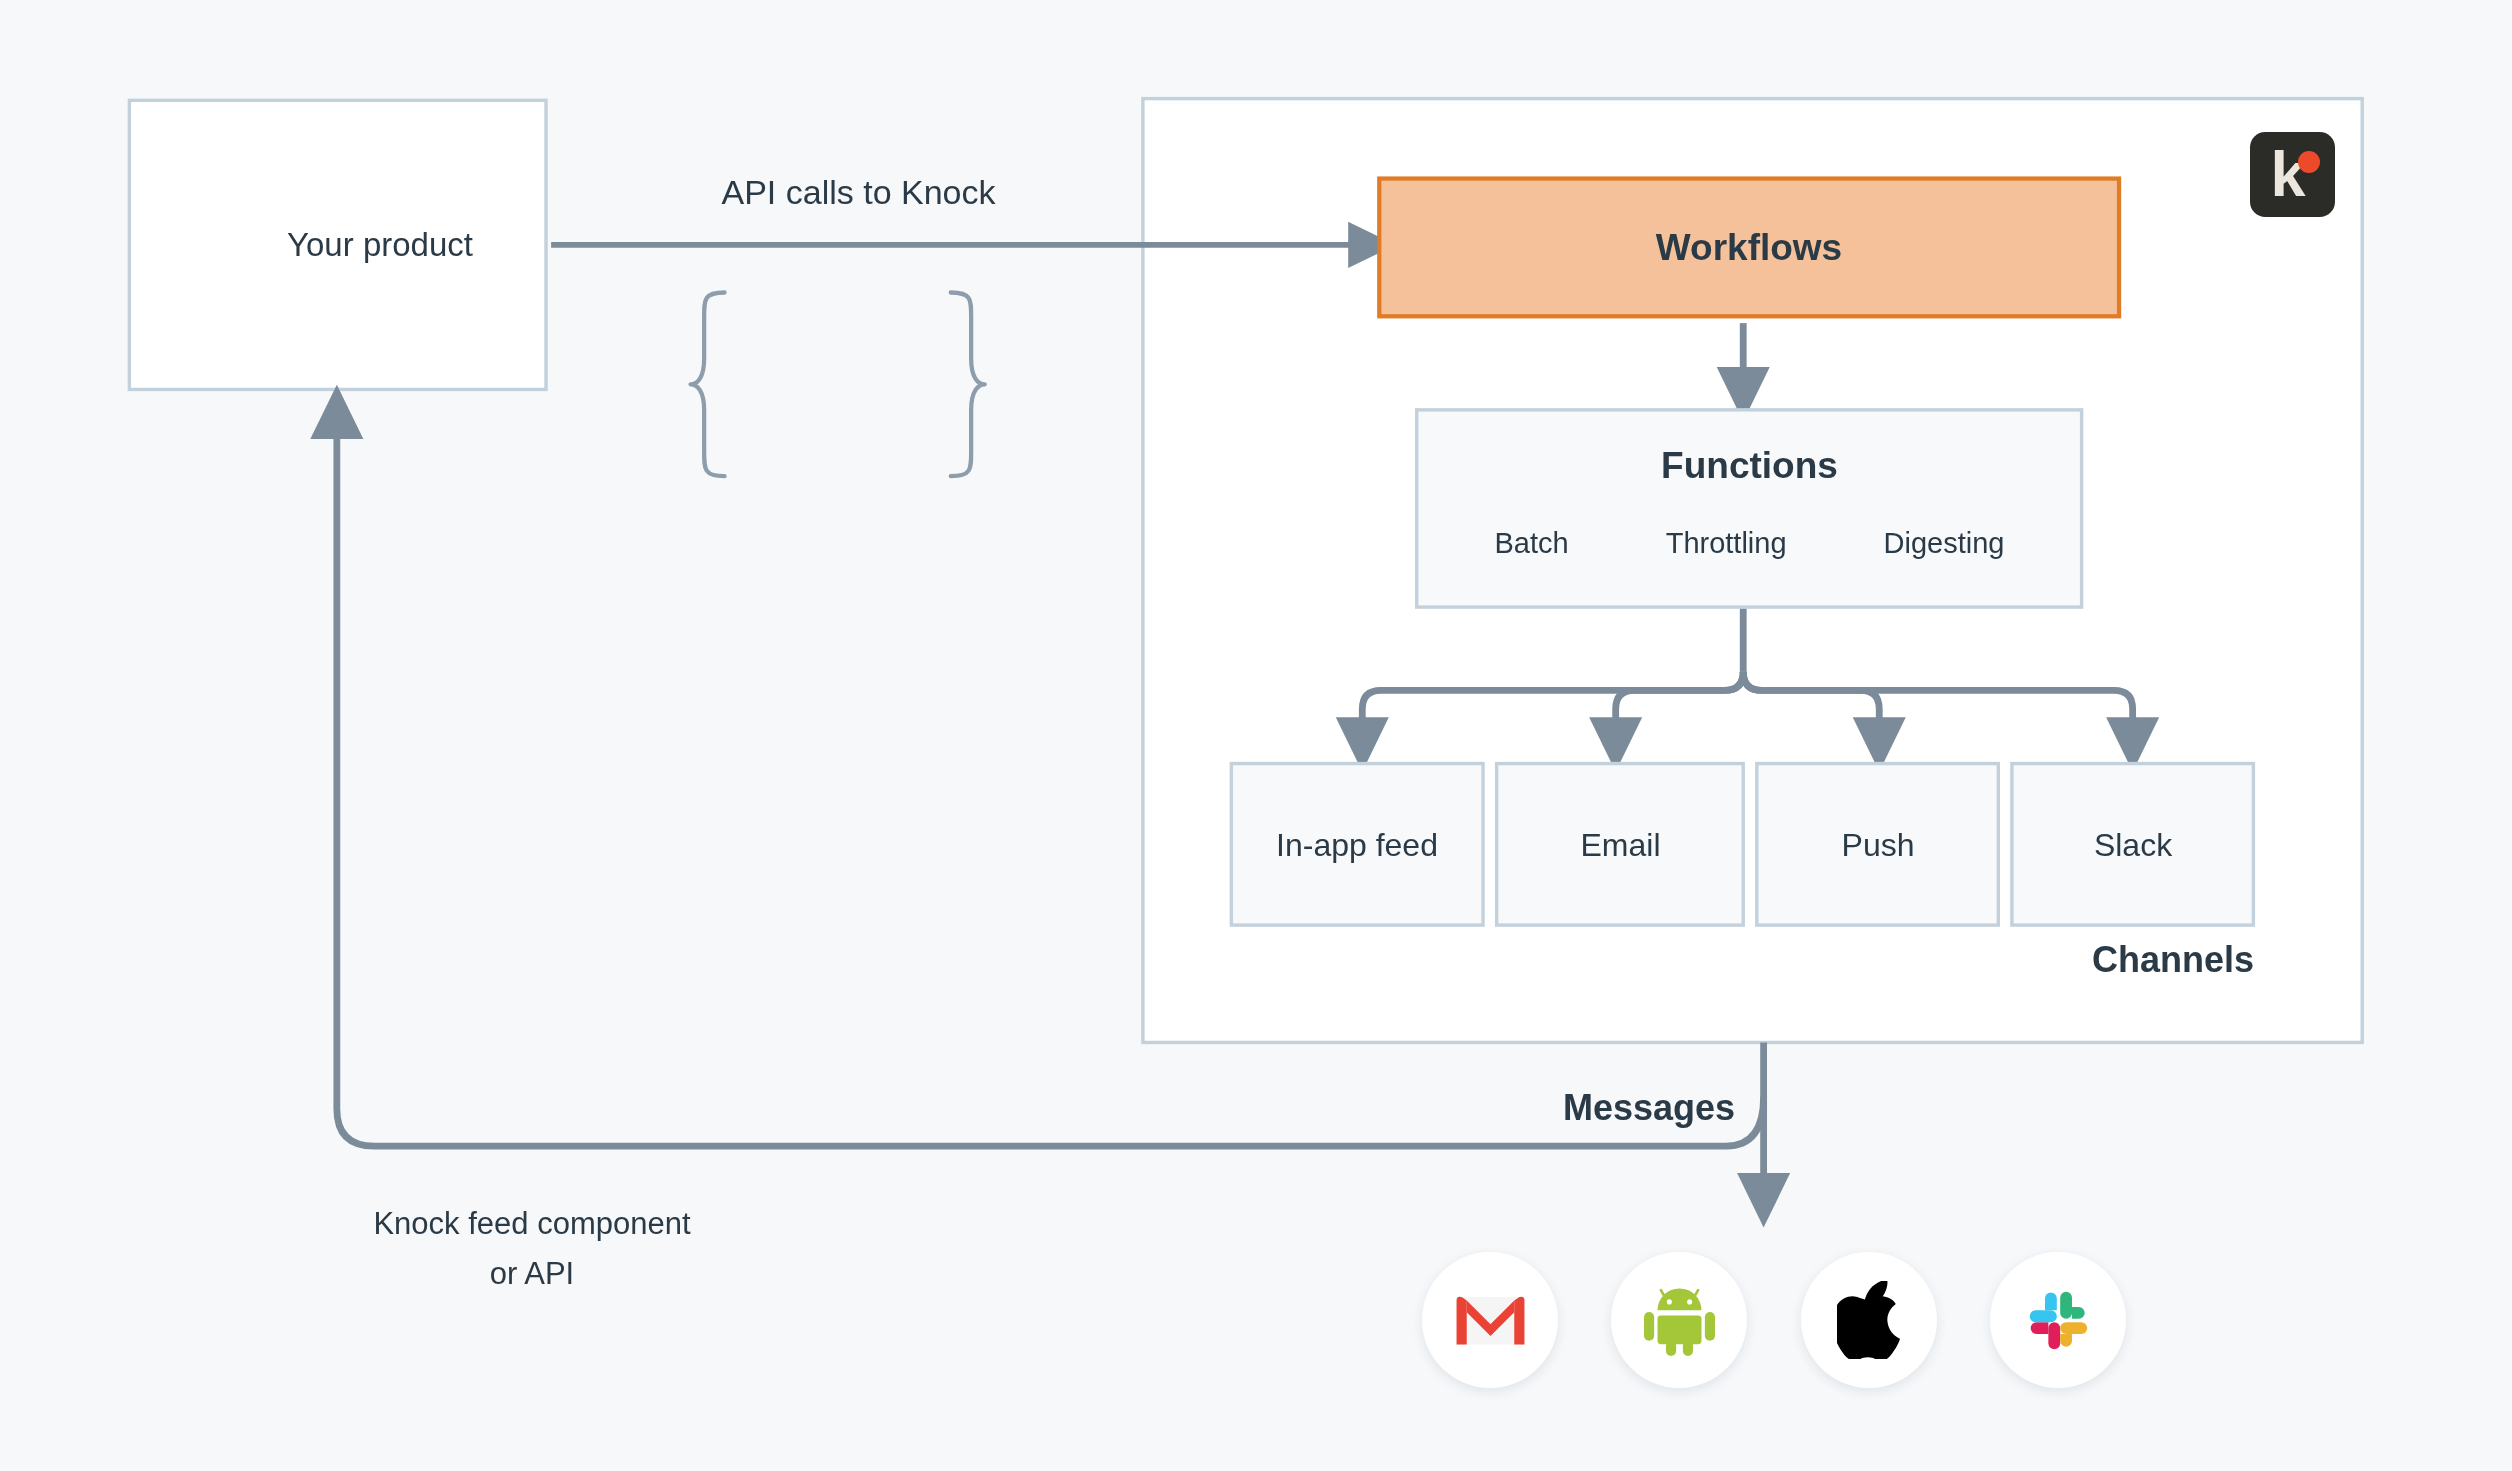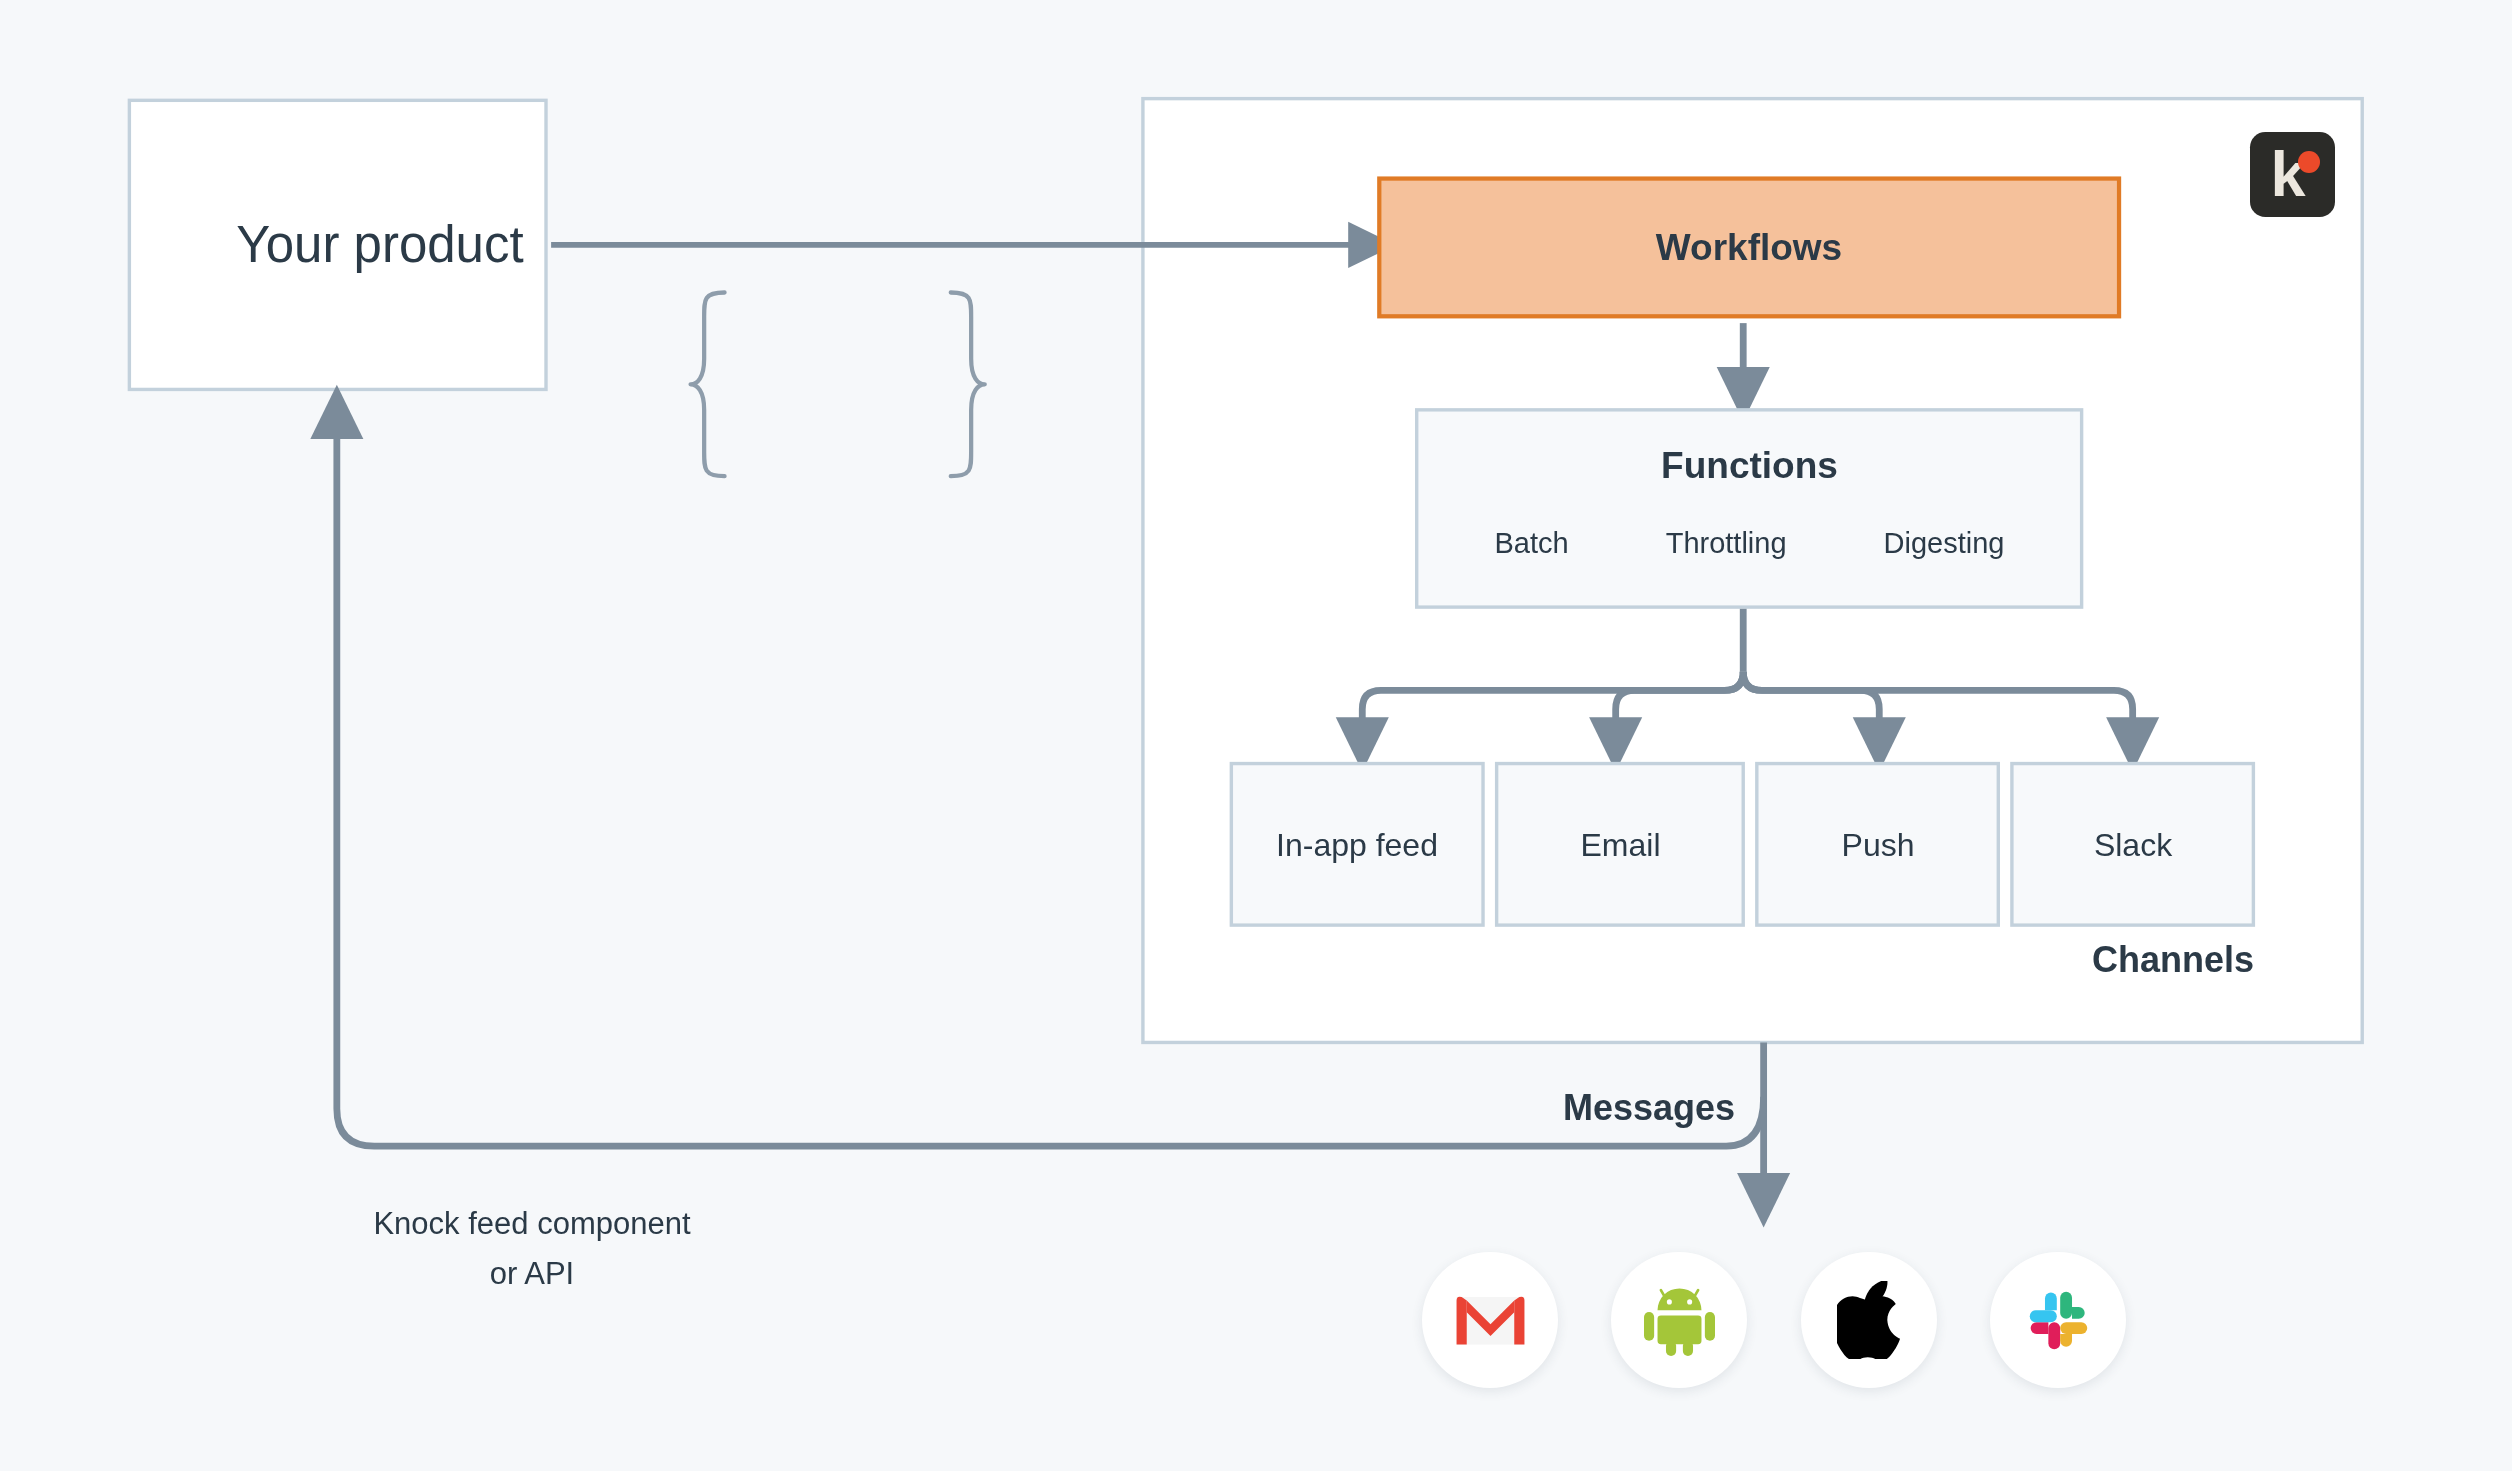--- a/index.html
+++ b/index.html
@@ -137,22 +137,23 @@
 
     <path d="M 2074 1226 L 2074 1410" stroke="#7b8b9a" stroke-width="8" fill="none" marker-end="url(#arrowhead)"></path>
 
     <path d="M 2074 1290
              Q 2074 1348 2030 1348
              L 440 1348
              Q 396 1348 396 1304
              L 396 486" stroke="#7b8b9a" stroke-width="8" fill="none" stroke-linejoin="round" marker-end="url(#arrowhead)"></path>
   </svg>
 
-  <div class="box-text" style="left:129px; top:100px; width:502px; height:289px; font-size:51px;">Your product</div>
-
+  <div class="box-text" style="left:129px; top:100px; width:502px; height:289px; font-size:33px;">Your product</div>
+
+  <div class="box-text" style="left:595px; top:170px; width:527px; height:44px; font-size:34px;">API calls to Knock</div>
 
 
   <div class="knock-logo" style="left:2250px; top:132px; width:85px; height:85px;">
     <div class="kletter" style="left:20.4px; top:11px; font-size:63px; line-height:63px;">k</div>
     <div class="kdot" style="left:48px; top:18.7px; width:22px; height:22px;"></div>
   </div>
 
   <div class="box-text" style="left:1379px; top:179px; width:740px; height:138px; font-size:37px; font-weight:700;">Workflows</div>
 
   <div class="box-text" style="left:1417px; top:442px; width:665px; height:48px; font-size:37px; font-weight:700;">Functions</div>

